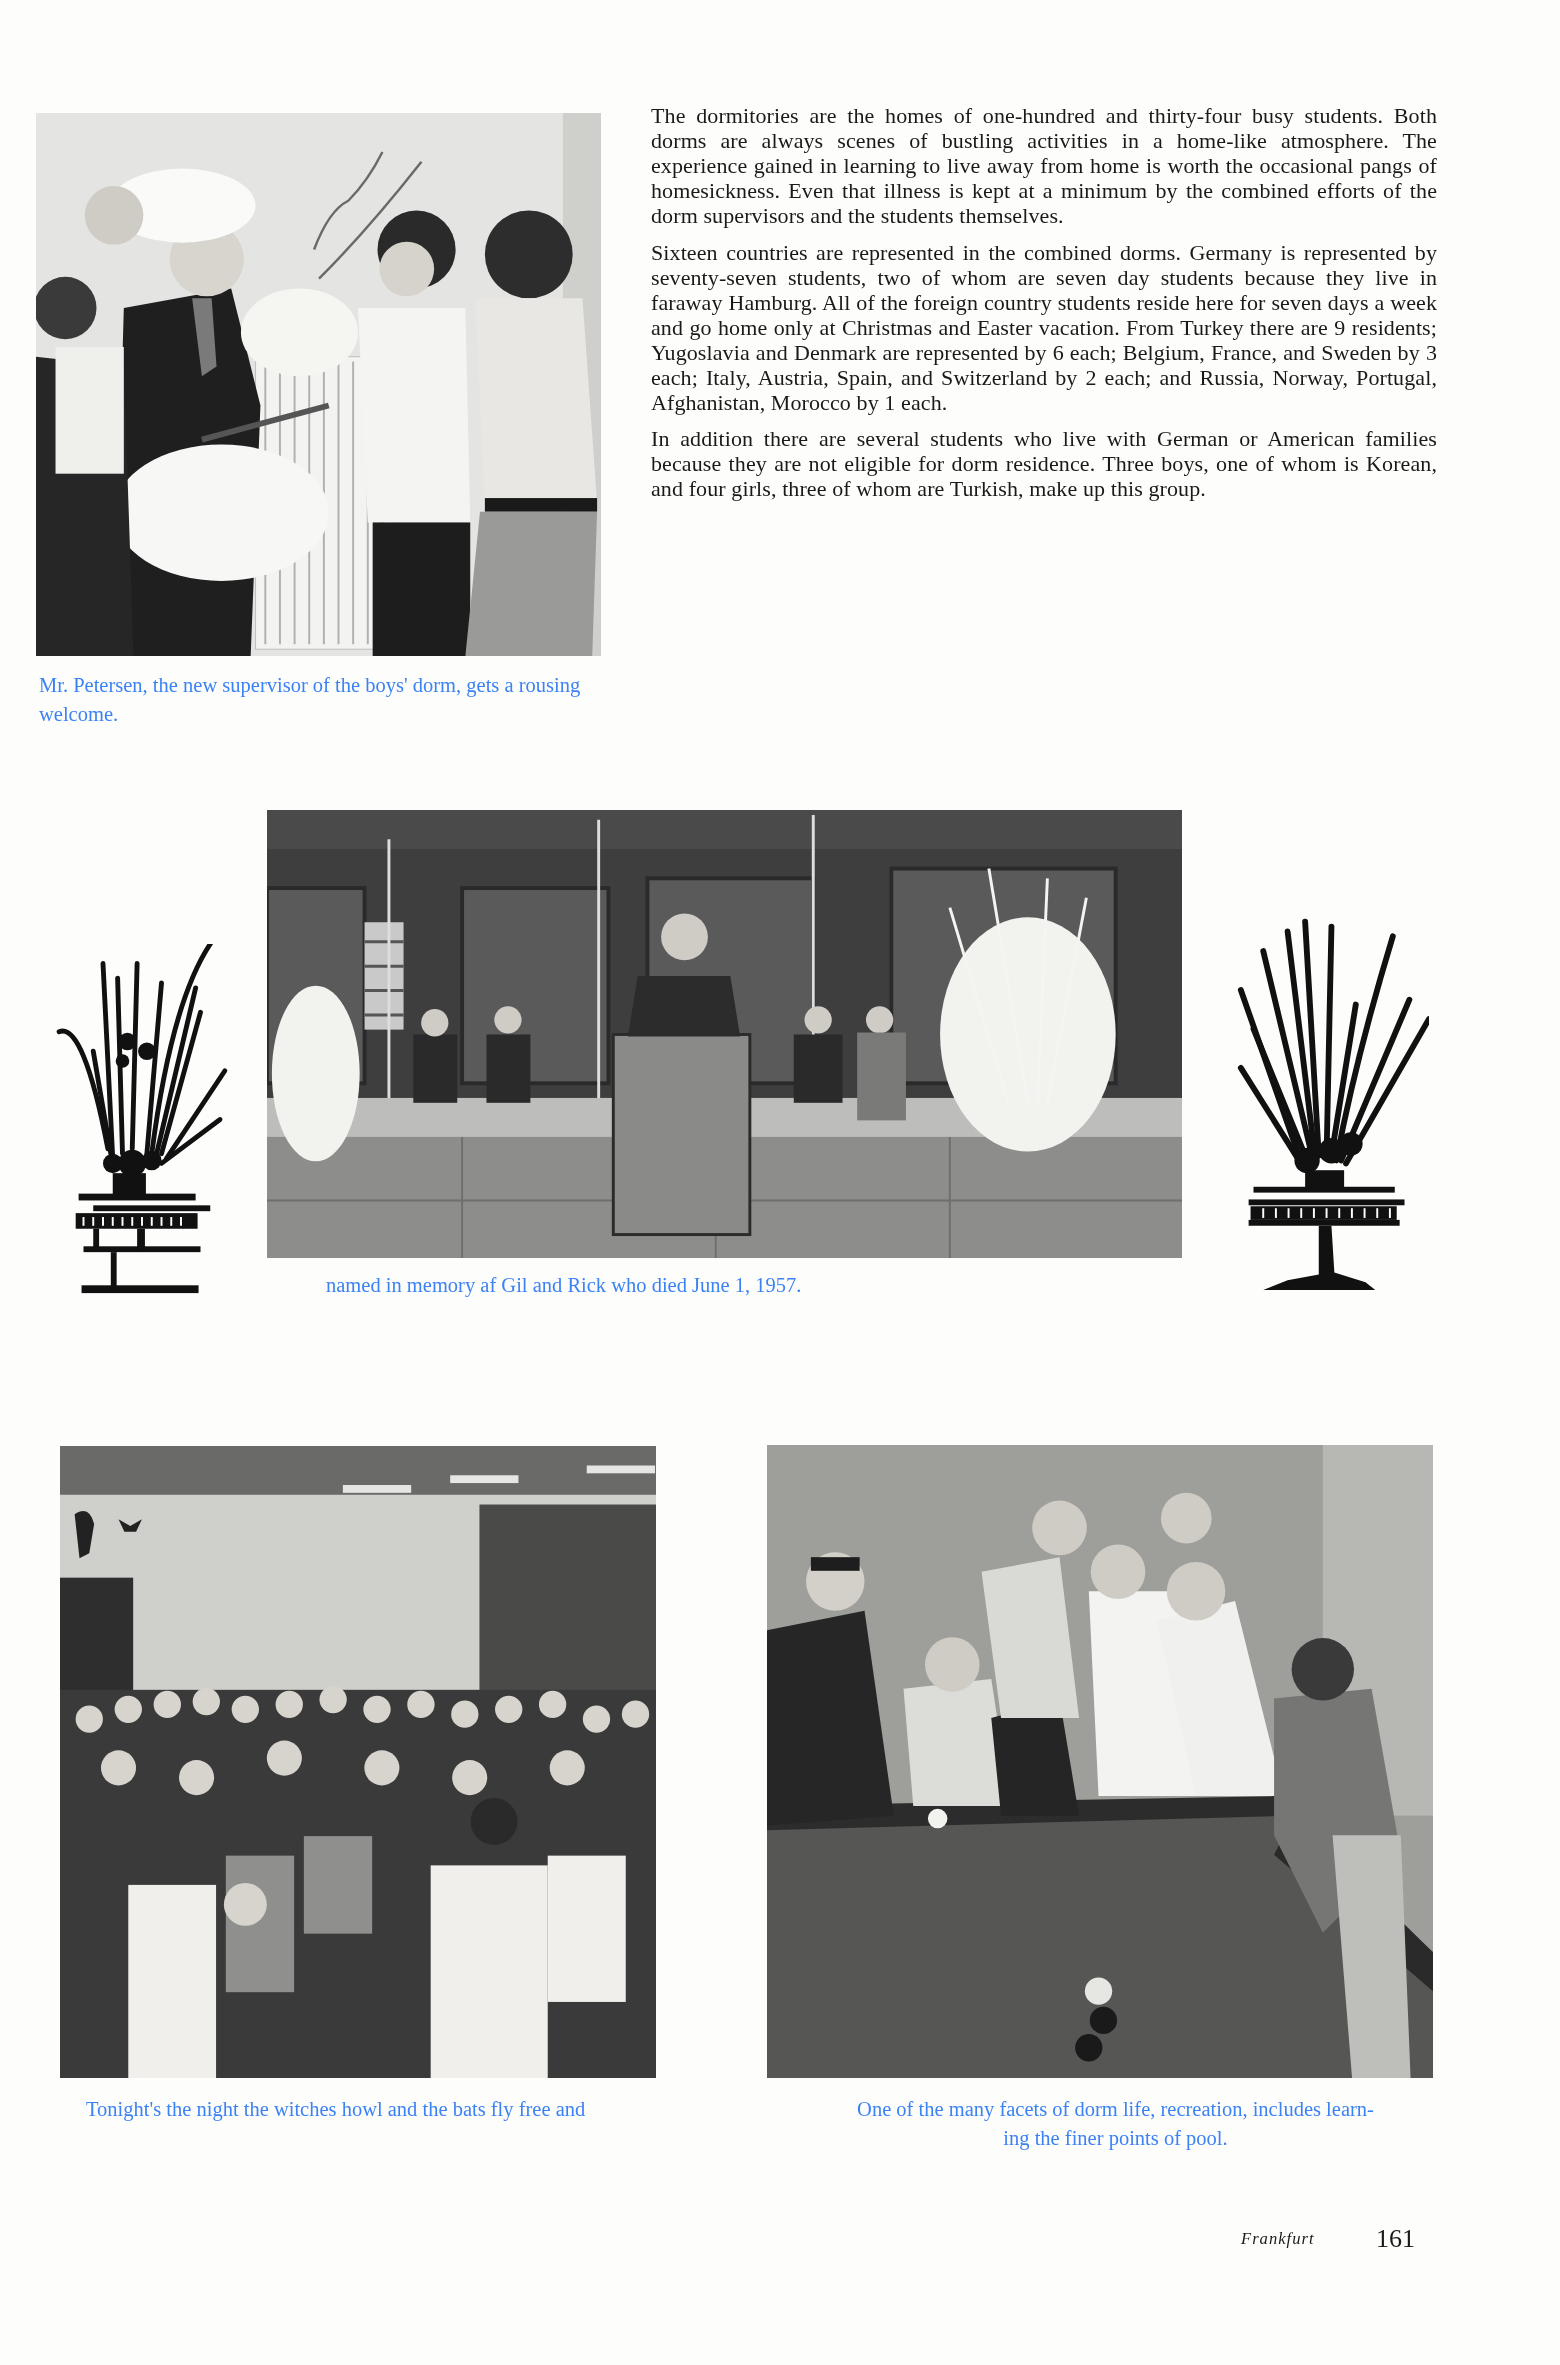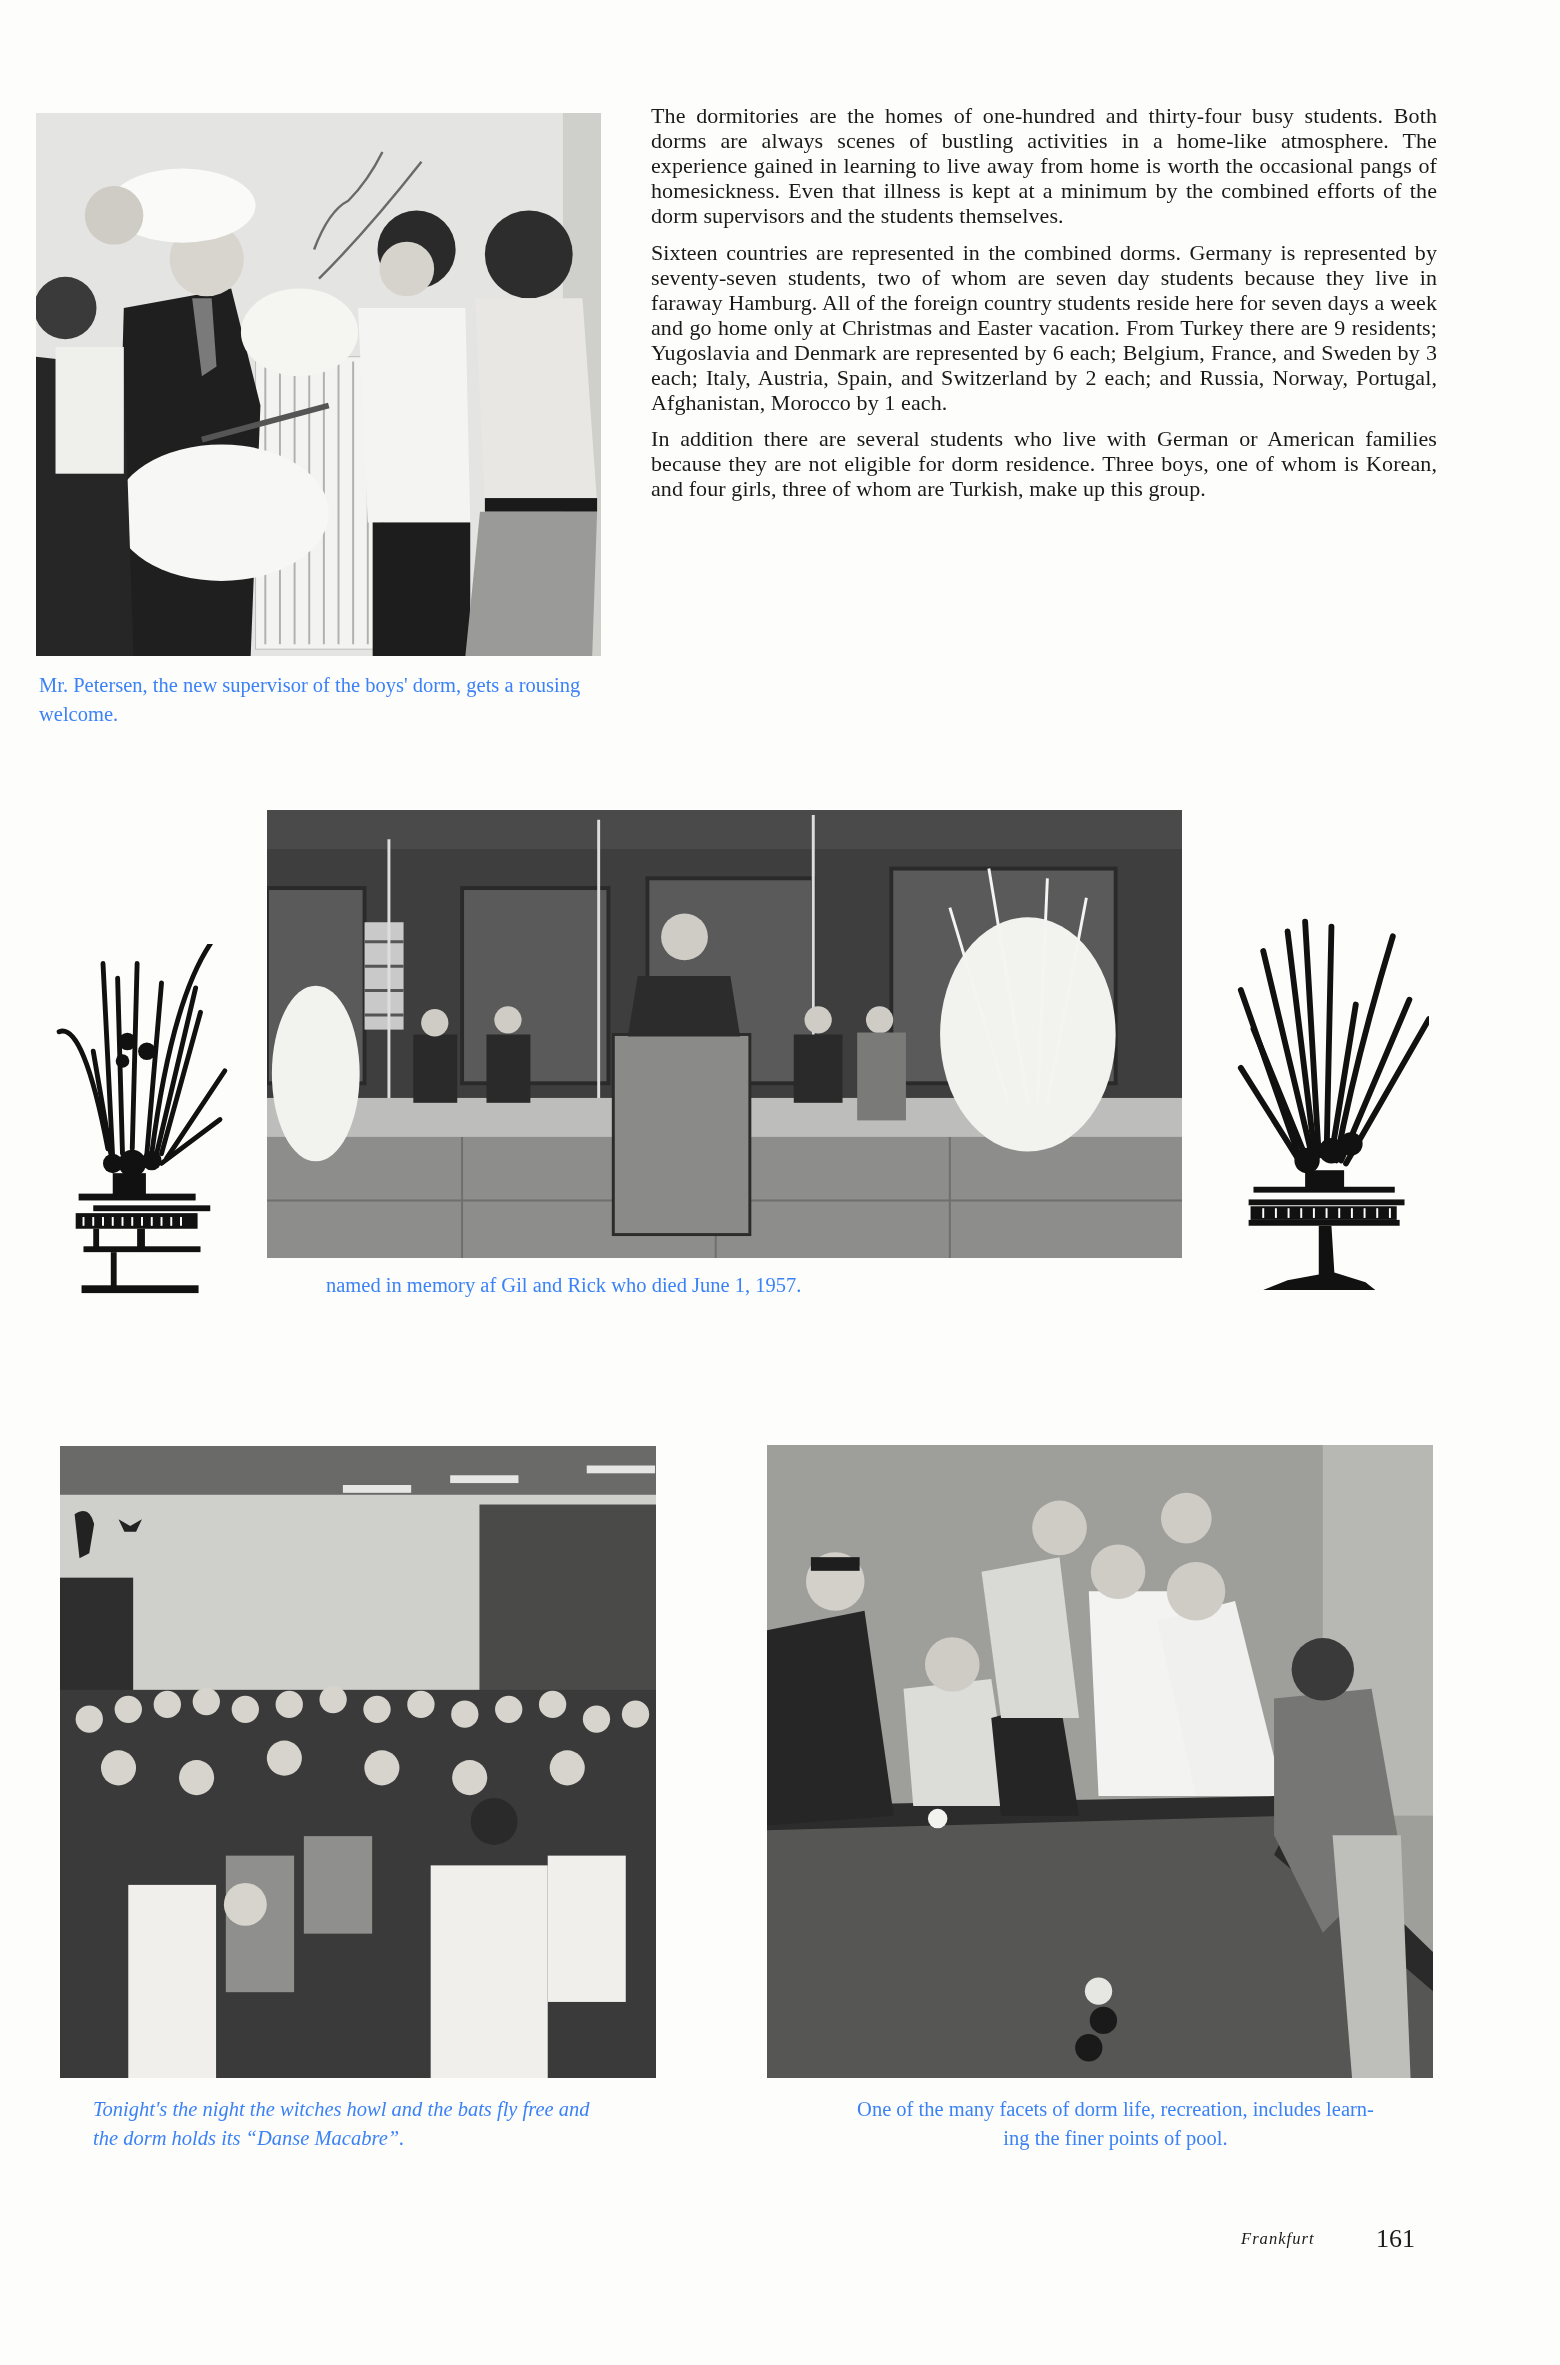--- a/index.html
+++ b/index.html
@@ -284,23 +284,22 @@
     </g>
     <g fill="#8f8f8d">
         <rect x="170" y="420" width="70" height="140"></rect>
         <rect x="250" y="400" width="70" height="100"></rect>
       </g>
     <circle cx="445" cy="385" r="24" fill="#2a2a2a"></circle>
     <circle cx="190" cy="470" r="22" fill="#d7d4ce"></circle>
   </svg>
 </div>
 
-<div class="caption" style="left:93px;top:2095px;width:575px;font-style:italic;">
+<div class="caption" style="left:86px;top:2095px;width:575px;">
   <div>Tonight's the night the witches howl and the bats fly free and</div>
-  <div>the dorm holds its “Danse Macabre”.</div>
 </div>
 
 <div class="photo" style="left:767px;top:1445px;width:666px;height:633px;">
   <svg viewBox="0 0 683 649" preserveAspectRatio="none">
     <rect width="683" height="649" fill="#9e9e9b"></rect>
     <rect x="570" y="0" width="113" height="380" fill="#b7b7b4"></rect>
 
     <path d="M0 380 L520 370 L683 520 L683 649 L0 649 Z" fill="#565654"></path>
     <path d="M0 370 L520 360 L540 380 L0 395 Z" fill="#2c2c2c"></path>
     <path d="M540 380 L683 520 L683 560 L520 420 Z" fill="#2a2a2a"></path>

